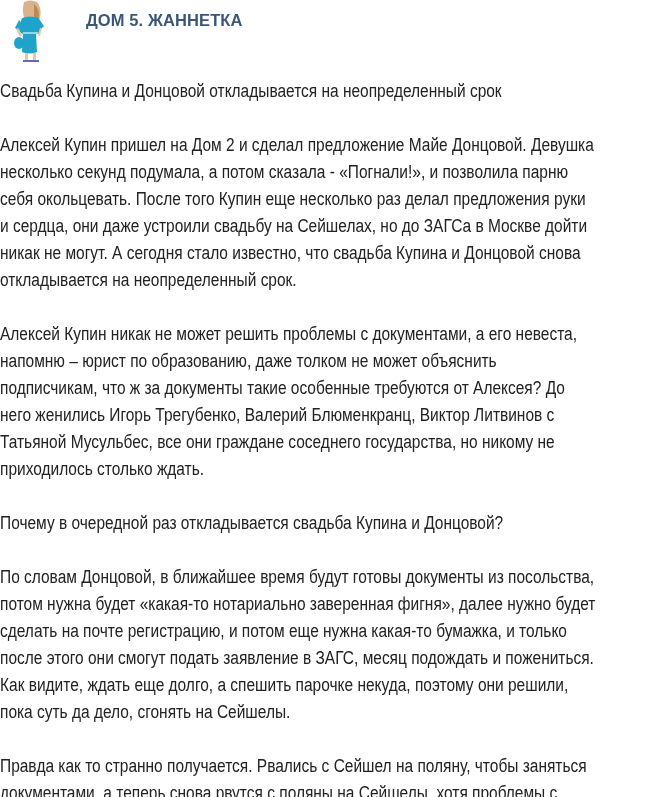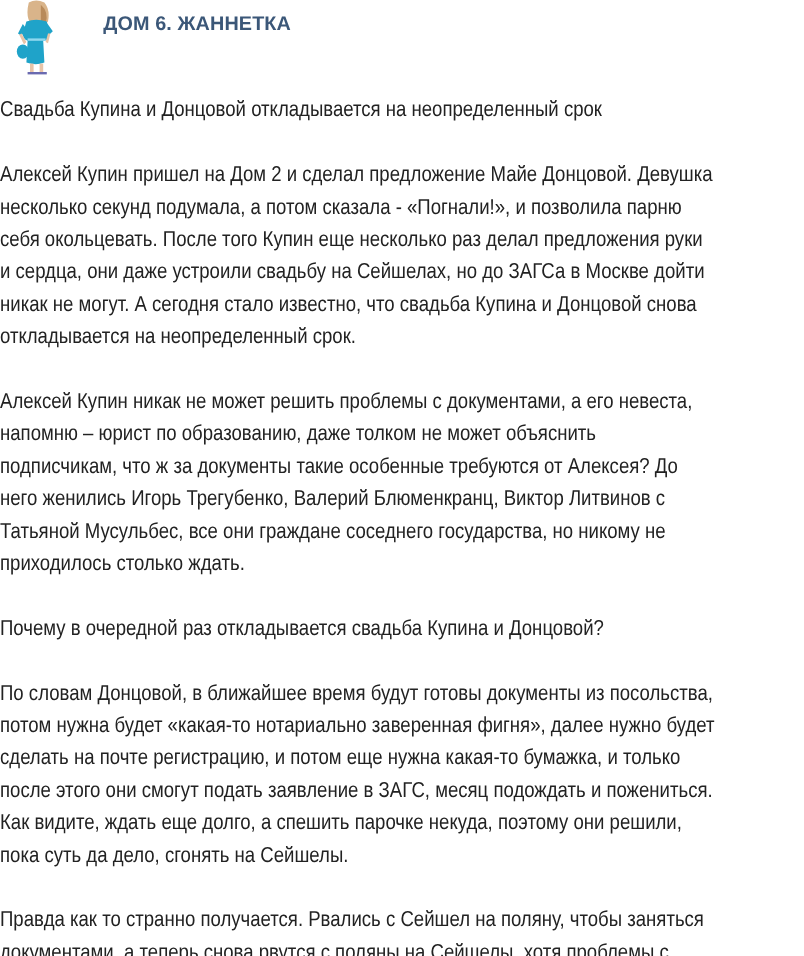--- a/index.html
+++ b/index.html
@@ -42,21 +42,21 @@
 
       <rect x="13" y="32" width="15" height="2" fill="#8fd8ee"></rect>
 
       <ellipse cx="9" cy="43" rx="5" ry="6" fill="#1fa3c9"></ellipse>
 
       <rect x="15" y="53" width="3" height="8" fill="#e8c4a8"></rect>
       <rect x="23" y="53" width="3" height="8" fill="#e8c4a8"></rect>
       <rect x="13" y="60" width="16" height="2" fill="#6a6ab0"></rect>
     </svg>
   </div>
-  <div class="site-title">ДОМ 6. ЖАННЕТКА</div>
+  <div class="site-title">ДОМ 5. ЖАННЕТКА</div>
 </div>
 
 <div class="content">
   <div class="p">
     <span class="line">Свадьба Купина и Донцовой откладывается на неопределенный срок</span>
   </div>
   <div class="gap"></div>
 
   <div class="p">
     <span class="line">Алексей Купин пришел на Дом 2 и сделал предложение Майе Донцовой. Девушка</span>

